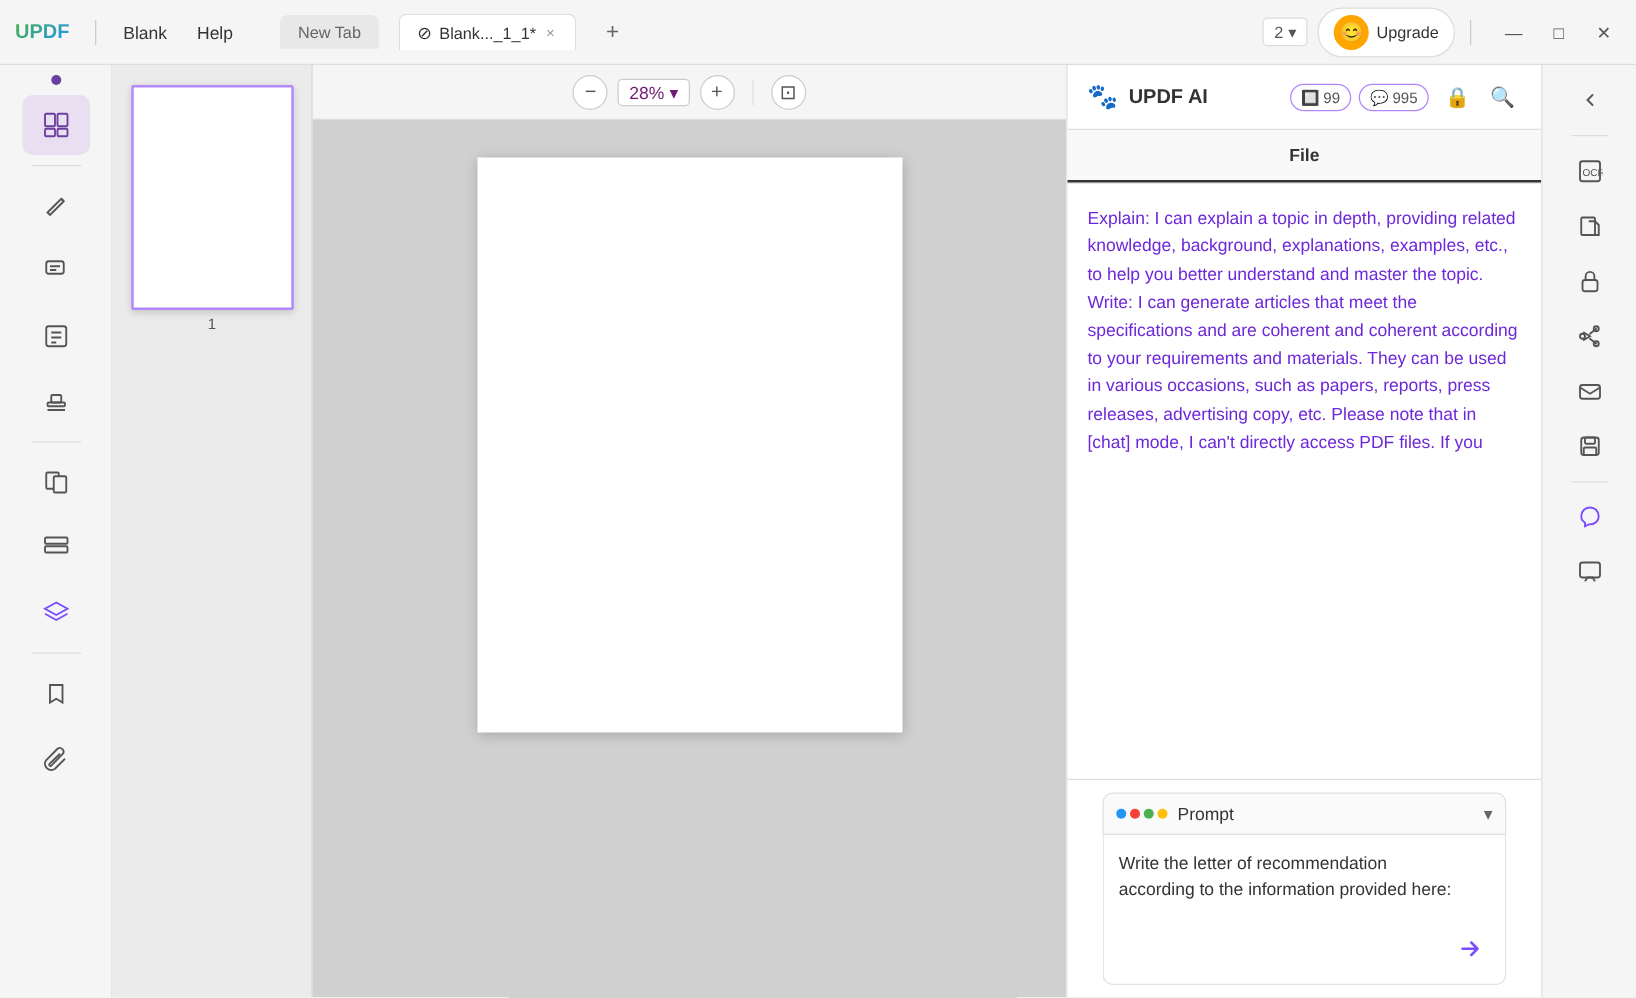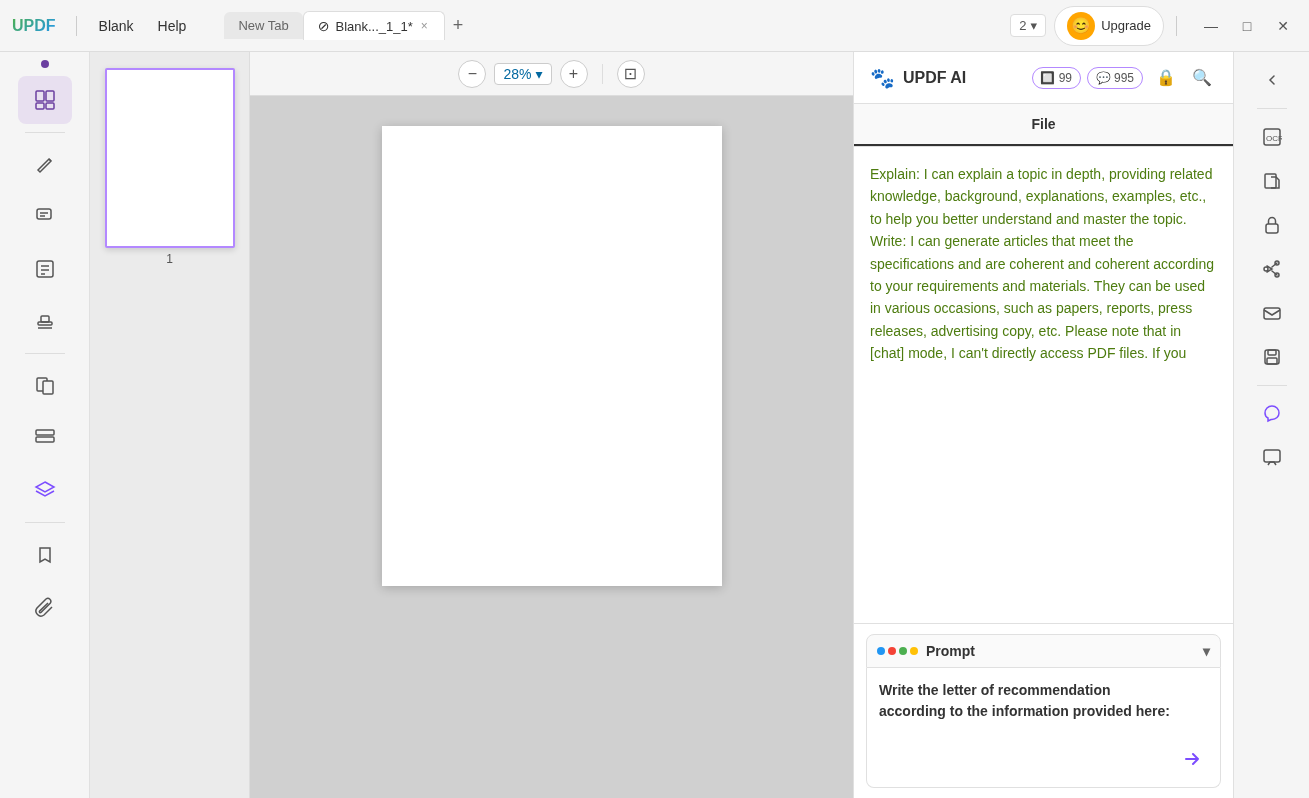--- a/index.html
+++ b/index.html
@@ -42,21 +42,21 @@
       font-size: 14px;
       color: #333;
       cursor: pointer;
       border-radius: 4px;
     }
     .tabs-area {
       display: flex;
       align-items: center;
       flex: 1;
       margin-left: 20px;
-      gap: 0;
+      gap: 16px;
     }
     .tab {
       display: flex;
       align-items: center;
       padding: 6px 14px;
       border-radius: 6px 6px 0 0;
       font-size: 13px;
       cursor: pointer;
       gap: 6px;
     }
@@ -244,21 +244,21 @@
       justify-content: center;
       cursor: pointer;
       font-size: 16px;
       color: #555;
     }
     .zoom-level {
       display: flex;
       align-items: center;
       gap: 4px;
       font-size: 14px;
-      color: #0369a1;
+      color: #701a75;
       background: #fff;
       border: 1px solid #ccc;
       border-radius: 4px;
       padding: 2px 8px;
     }
     .pdf-page-area {
       flex: 1;
       display: flex;
       flex-direction: column;
       align-items: center;
@@ -352,32 +352,31 @@
       border-bottom: 2px solid #333;
       background: #f9f9f9;
     }
 
     
     .chat-content {
       flex: 1;
       overflow-y: auto;
       padding: 16px;
       font-size: 14px;
-      color: #4d7c0f;
+      color: #6d28d9;
       line-height: 1.6;
     }
     .chat-message {
       margin-bottom: 12px;
     }
 
     
     .prompt-area {
       border-top: 1px solid #e0e0e0;
-      padding: 10px 12px;
-      font-weight: bold;
+      padding: 10px 28px;
     }
     .prompt-header {
       display: flex;
       align-items: center;
       gap: 8px;
       padding: 8px 10px;
       border: 1px solid #e0e0e0;
       border-radius: 8px 8px 0 0;
       background: #fafafa;
       cursor: pointer;

